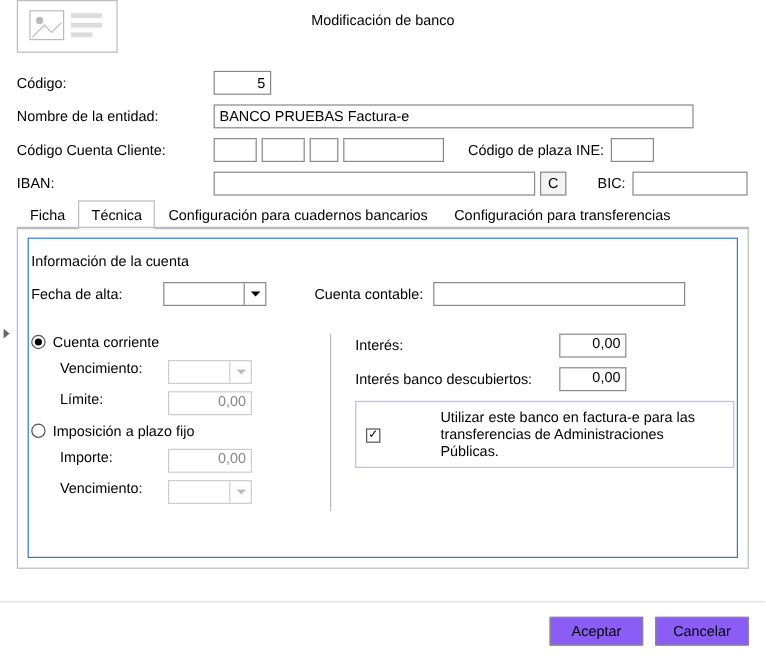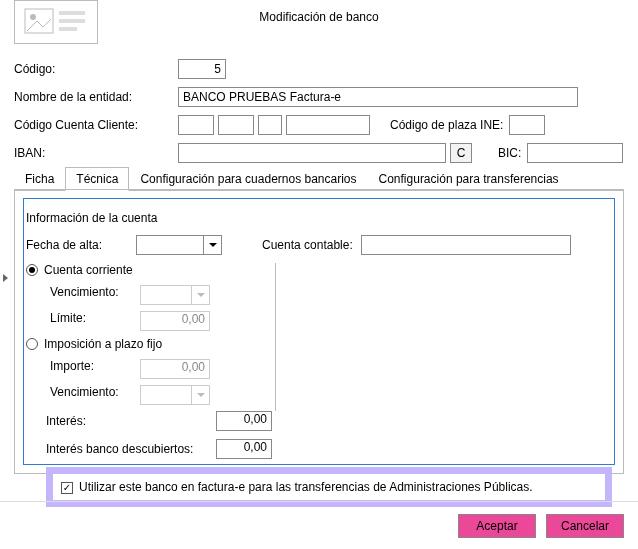--- a/index.html
+++ b/index.html
@@ -27,52 +27,52 @@
   .bic-input { width: 96px; }
 
   .tabs { position: absolute; left: 14px; top: 166px; right: 14px; display: flex; border-bottom: 1px solid #bbb; }
   .tab { padding: 4px 10px; border: 1px solid transparent; position: relative; top: 1px; cursor: default; }
   .tab.active { border: 1px solid #bbb; border-bottom: 1px solid #fff; background: #fff; }
 
   .panel { position: absolute; left: 14px; top: 189px; right: 14px; bottom: 75px; border: 1px solid #bbb; }
   .inner-box { position: absolute; left: 8px; top: 8px; right: 8px; bottom: 8px; border: 1px solid #2f7bd1; padding: 12px 2px; }
 
   .section-title { margin-bottom: 10px; }
-  .rowi { display: flex; align-items: center; margin-bottom: 8px; }
+  .rowi { display: flex; align-items: center; margin-bottom: 23px; }
   .rowi .l1 { width: 110px; }
   .date-input { position: relative; width: 86px; height: 20px; border: 1px solid #888; display: flex; }
   .date-input .arrow { width: 18px; border-left: 1px solid #888; display: flex; align-items: center; justify-content: center; }
   .arrow-down { width: 0; height: 0; border-left: 4px solid transparent; border-right: 4px solid transparent; border-top: 4px solid #000; }
   .cc-lbl { margin-left: 40px; margin-right: 8px; text-align: right; }
   .cc-input { width: 210px; }
 
-  .cols { display: flex; flex-direction: column; }
+  .cols { display: flex; }
   .col-left { width: 250px; border-right: 1px solid #bbb; padding-right: 10px; }
   .col-right { flex: 1; padding-left: 20px; }
 
   .radio-row { display: flex; align-items: center; margin-bottom: 8px; }
   .radio { width: 12px; height: 12px; border: 1px solid #555; border-radius: 50%; margin-right: 6px; display: flex; align-items: center; justify-content: center; }
   .radio.checked::after { content: ""; width: 6px; height: 6px; background: #000; border-radius: 50%; }
   .sub { margin-left: 24px; }
   .sub .srow { display: flex; align-items: flex-start; margin-bottom: 6px; }
   .sub .slbl { width: 90px; }
   .num-input { width: 70px; text-align: right; border: 1px solid #ccc; height: 20px; padding-right: 4px; background: #fff; color: #888; }
   .date-disabled { width: 70px; height: 20px; border: 1px solid #ccc; display: flex; }
   .date-disabled .arrow { width: 18px; border-left: 1px solid #ccc; display: flex; align-items: center; justify-content: center; }
 
   .int-row { display: flex; align-items: center; margin-bottom: 8px; }
   .int-row .il { width: 170px; }
   .int-val { width: 56px; text-align: right; border: 1px solid #888; height: 20px; padding-right: 4px; }
 
-  .highlight-box { border: 7px solid #c4b5fd; padding: 6px 8px; display: flex; align-items: flex-end; margin-top: 4px; }
+  .highlight-box { border: 1px solid #c4b5fd; padding: 6px 8px; display: flex; align-items: center; margin-top: 4px; gap: 44px; }
   .chk { width: 12px; height: 12px; border: 1px solid #555; margin-right: 6px; margin-top: 2px; display: flex; align-items: center; justify-content: center; flex-shrink: 0; }
   .chk.checked::after { content: "✓"; font-size: 10px; line-height: 10px; }
 
   .footer { position: absolute; left: 0; right: 0; bottom: 0; height: 48px; border-top: 1px solid #ddd; display: flex; justify-content: flex-end; align-items: center; padding-right: 14px; gap: 10px; }
-  .btn { min-width: 78px; height: 24px; border: 1px solid #888; background: #ec4899; text-align: center; line-height: 22px; cursor: default; }
+  .btn { min-width: 78px; height: 24px; border: 1px solid #888; background: #8b5cf6; text-align: center; line-height: 22px; cursor: default; }
 
   .expand-handle { position: absolute; left: 0; top: 270px; width: 10px; height: 16px; display: flex; align-items: center; justify-content: center; }
   .chev-right { width: 0; height: 0; border-top: 4px solid transparent; border-bottom: 4px solid transparent; border-left: 5px solid #666; }
 </style>
 </head>
 <body>
 
 <div class="window">
 
   <div class="header-icon">

